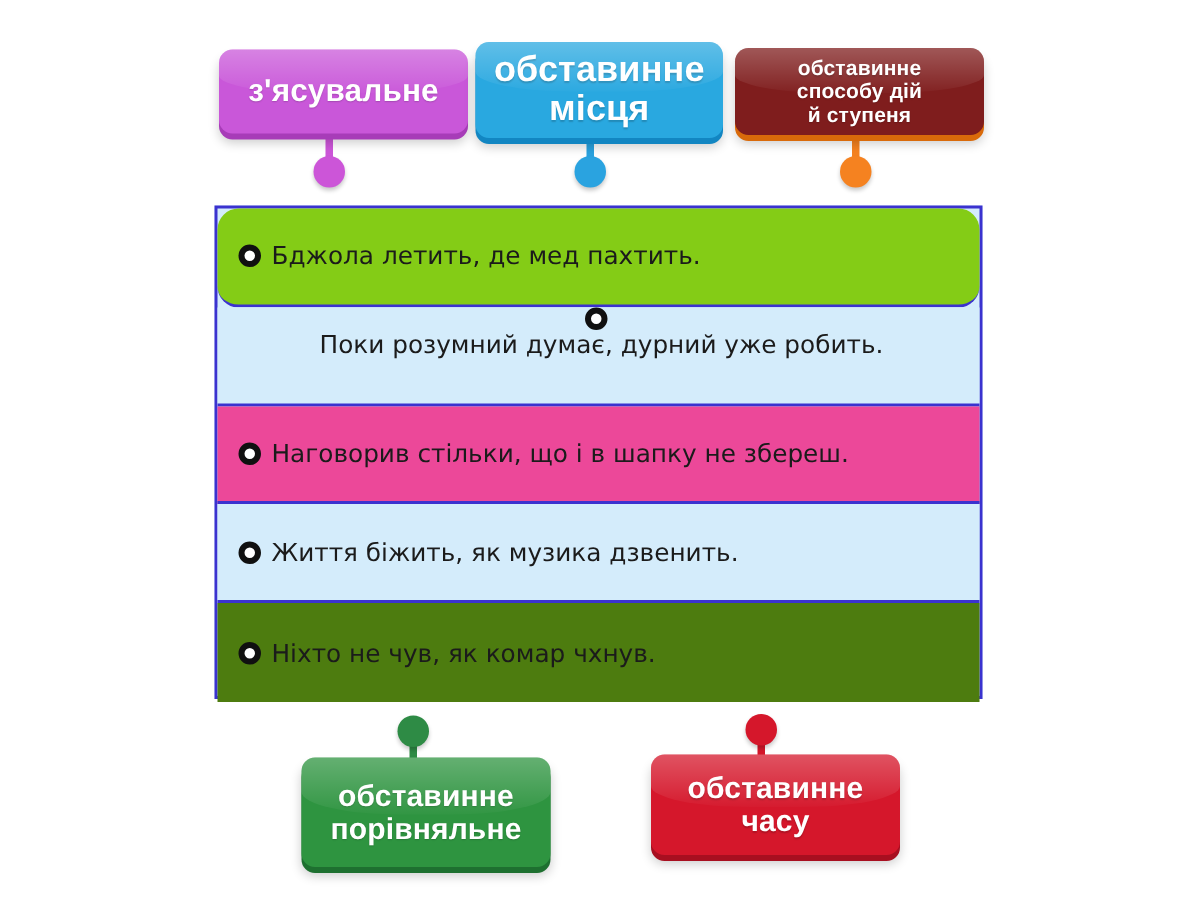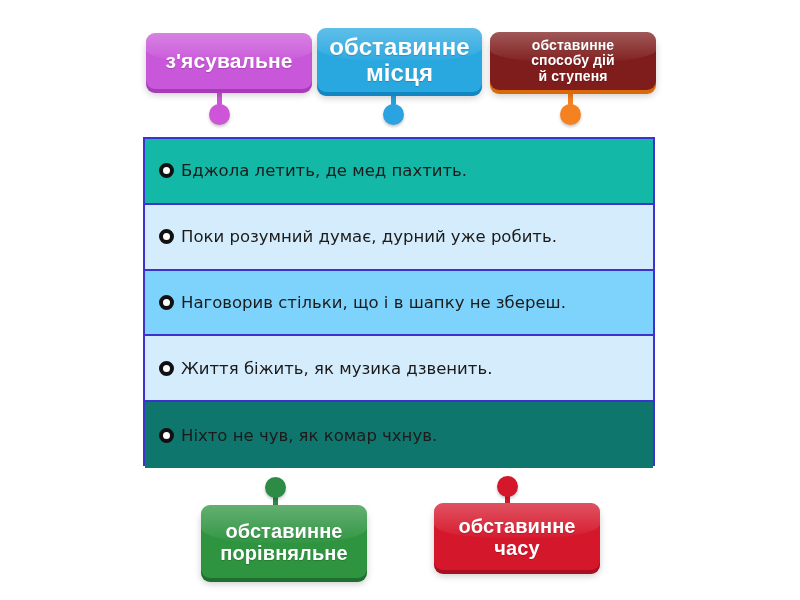--- a/index.html
+++ b/index.html
@@ -142,41 +142,41 @@
     <div class="chip" id="chip-2" style="left: 490px; top: 32px; width: 166px; height: 58px; font-size: 14px; background: #7f1d1d; box-shadow: rgb(217, 106, 10) 0px 4px 0px, rgba(0, 0, 0, 0.2) 0px 6px 7px;">
       <span class="chip-label">обставинне
 способу дій
 й ступеня</span>
     </div>
 
   </div>
 
   <div id="answer-box" style="border-color: rgb(59, 50, 207); background: rgb(212, 236, 251);">
 
-    <div class="answer-row" style="border-bottom-color: rgb(59, 50, 207); background: #14b8a6;">
+    <div class="answer-row" style="border-bottom-color: rgb(59, 50, 207); background: #84cc16; border-radius: 14px;">
       <span class="bullet-icon"></span>
       <span class="answer-text">Бджола летить, де мед пахтить.</span>
     </div>
 
+    <div class="answer-row" style="border-bottom-color: rgb(59, 50, 207); background: rgb(212, 236, 251); flex-direction: column;">
+      <span class="bullet-icon"></span>
+      <span class="answer-text">Поки розумний думає, дурний уже робить.</span>
+    </div>
+
+    <div class="answer-row" style="border-bottom-color: rgb(59, 50, 207); background: #ec4899; text-align: center;">
+      <span class="bullet-icon"></span>
+      <span class="answer-text">Наговорив стільки, що і в шапку не збереш.</span>
+    </div>
+
     <div class="answer-row" style="border-bottom-color: rgb(59, 50, 207); background: rgb(212, 236, 251);">
       <span class="bullet-icon"></span>
-      <span class="answer-text">Поки розумний думає, дурний уже робить.</span>
-    </div>
-
-    <div class="answer-row" style="border-bottom-color: rgb(59, 50, 207); background: #7dd3fc; text-align: center;">
-      <span class="bullet-icon"></span>
-      <span class="answer-text">Наговорив стільки, що і в шапку не збереш.</span>
-    </div>
-
-    <div class="answer-row" style="border-bottom-color: rgb(59, 50, 207); background: rgb(212, 236, 251);">
-      <span class="bullet-icon"></span>
       <span class="answer-text">Життя біжить, як музика дзвенить.</span>
     </div>
 
-    <div class="answer-row" style="border-bottom-color: rgb(59, 50, 207); background: #0f766e; text-align: right;">
+    <div class="answer-row" style="border-bottom-color: rgb(59, 50, 207); background: #4d7c0f; text-align: right;">
       <span class="bullet-icon"></span>
       <span class="answer-text">Ніхто не чув, як комар чхнув.</span>
     </div>
 
   </div>
 
   <div>
 
     <div class="pin" id="pin-b0" style="left: 0px; top: 0px; width: 0px; height: 0px;">
         <div class="stem" style="background: rgb(46, 139, 69); left: 272.5px; top: 487.5px; height: 23.5px;"></div>

